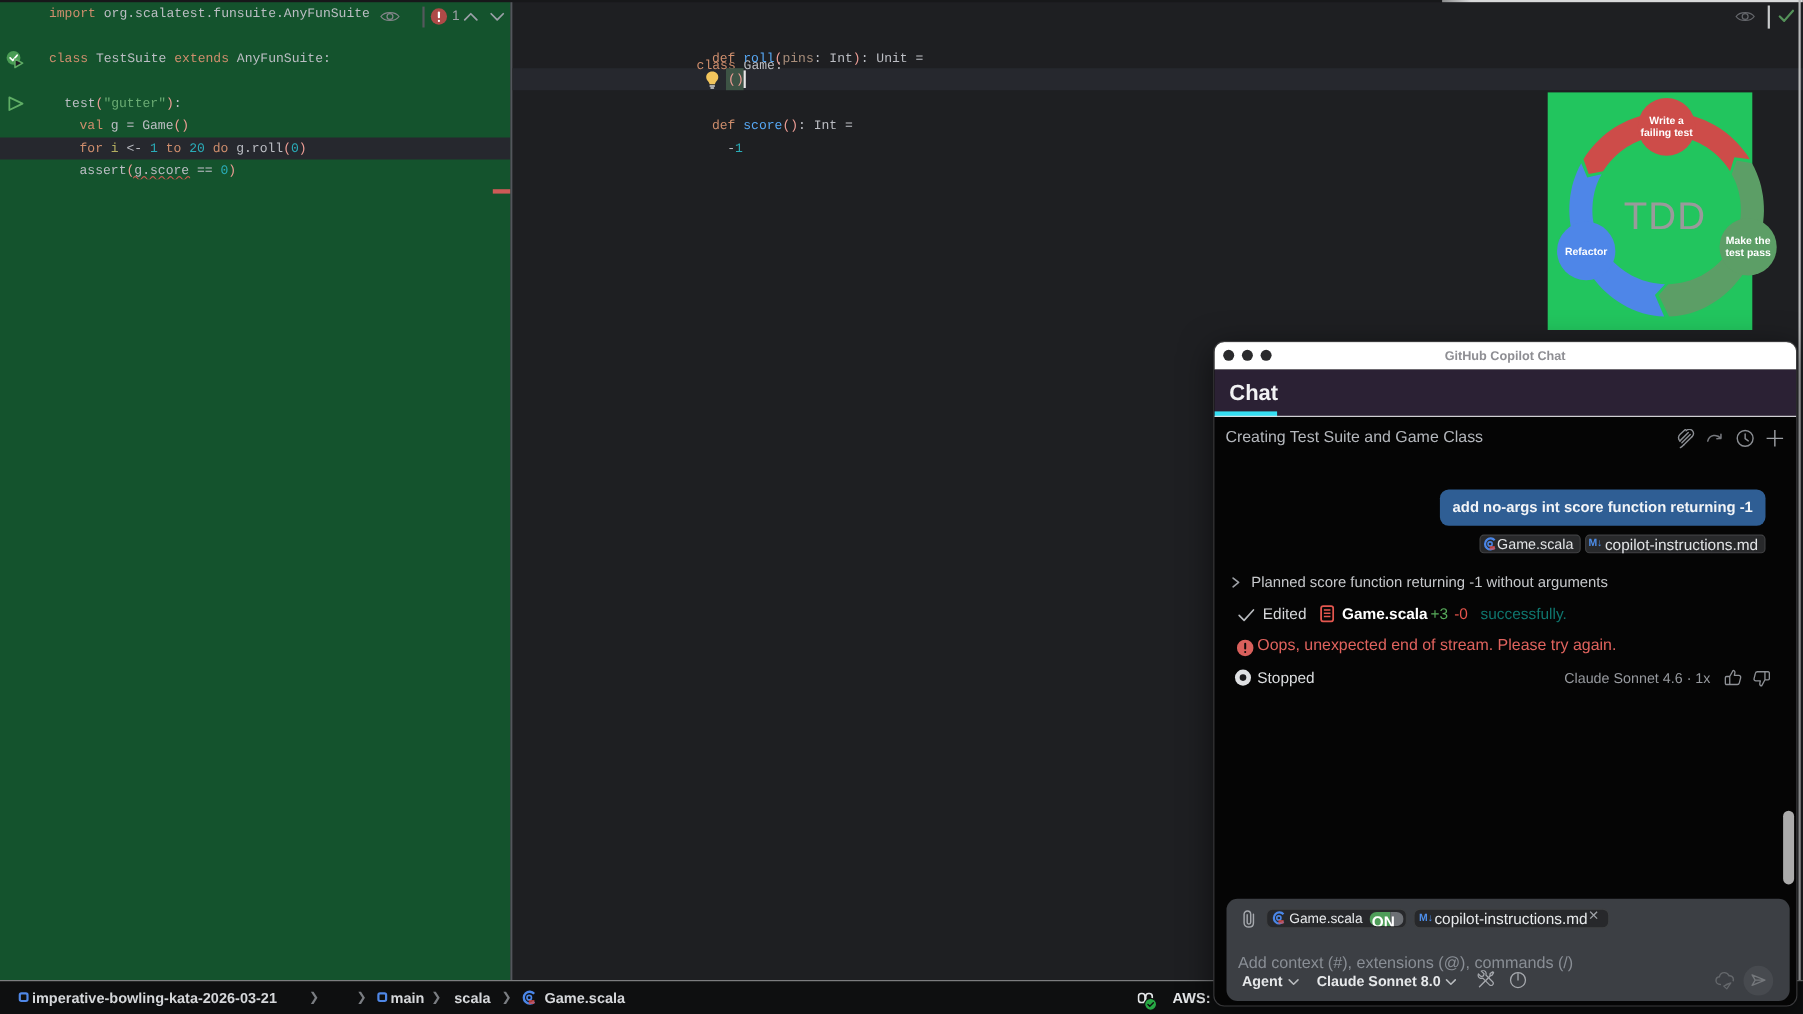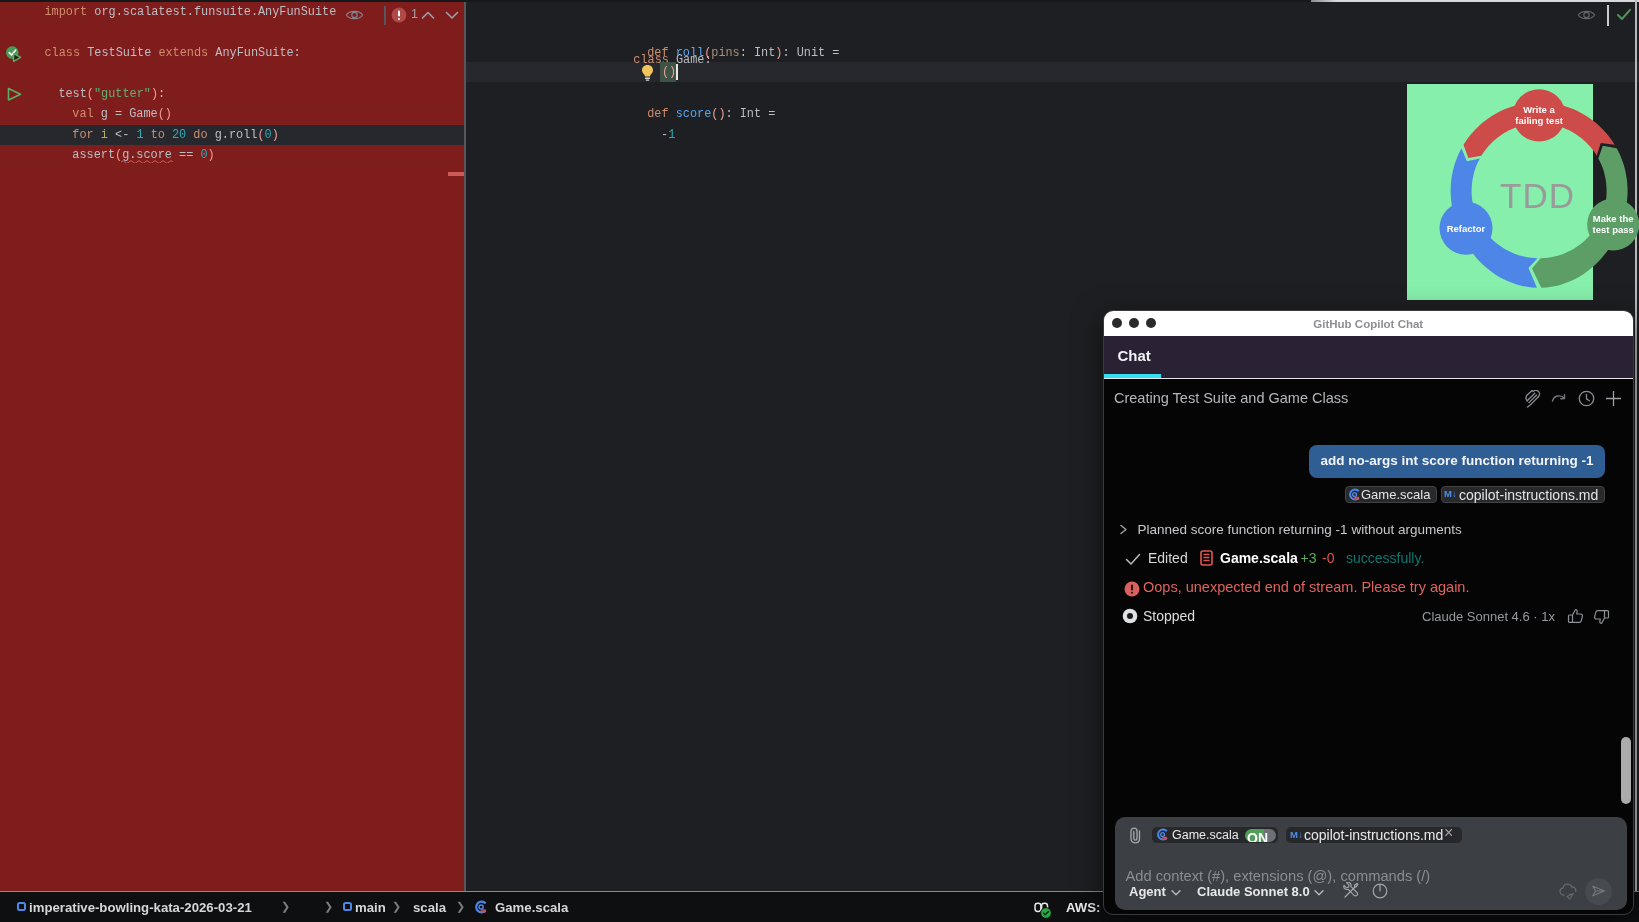--- a/index.html
+++ b/index.html
@@ -11,21 +11,21 @@
   .str { color:#6AAB73; }
   .num { color:#2AACB8; }
   .fn { color:#57A8F5; }
   .par { color:#EF9E96; }
   .prm { color:#A98E7B; }
   .iv { color:#B3AE60; }
 </style>
 </head>
 <body>
 
-<div class="abs" id="leftpane" style="left:0; top:0; width:464px; height:891px; background:#7f1d1d;">
+<div class="abs" id="leftpane" style="left:0; top:0; width:464px; height:891px; background:#14532d;">
 
   <div class="abs" style="left:0; top:124.7px; width:464px; height:20.6px; background:#26282E;"></div>
 
   <div class="abs code" style="left:44.5px; top:1.75px;"><span class="kw">import</span> org.scalatest.funsuite.AnyFunSuite</div>
   <div class="abs code" style="left:44.5px; top:42.75px;"><span class="kw">class</span> TestSuite <span class="kw">extends</span> AnyFunSuite:</div>
   <div class="abs code" style="left:58.4px; top:83.75px;">test<span class="par">(</span><span class="str">"gutter"</span><span class="par">)</span>:</div>
   <div class="abs code" style="left:72.3px; top:104.25px;"><span class="kw">val</span> g = Game<span class="par">()</span></div>
   <div class="abs code" style="left:72.3px; top:124.75px;"><span class="kw">for</span> <span class="iv">i</span> &lt;- <span class="num">1</span> <span class="kw">to</span> <span class="num">20</span> <span class="kw">do</span> g.roll<span class="par">(</span><span class="num">0</span><span class="par">)</span></div>
   <div class="abs code" style="left:72.3px; top:145.25px;">assert<span class="par">(</span>g.score == <span class="num">0</span><span class="par">)</span></div>
 
@@ -92,21 +92,21 @@
   <svg class="abs" style="left:1150px; top:7px;" width="16" height="15" viewBox="0 0 16 15">
     <path d="M2 8 L6 12 L14 2.8" fill="none" stroke="#549159" stroke-width="2" stroke-linecap="round" stroke-linejoin="round"></path>
   </svg>
 </div>
 
 <div class="abs" style="left:0; top:0; width:1639px; height:1.6px; background:#17181A;"></div>
 
 <div class="abs" style="left:1311px; top:0; width:328px; height:1.8px; background:linear-gradient(90deg,#8a8b8c,#d8d9da 8%,#d8d9da);"></div>
 <div class="abs" style="left:1635px; top:0; width:1.6px; height:922px; background:#B5B7B8;"></div>
 
-<div class="abs" style="left:1406.7px; top:83.5px; width:186px; height:216px; background:#86efac;padding-left:24px;">
+<div class="abs" style="left:1406.7px; top:83.5px; width:186px; height:216px; background:#22c55e;">
   <svg width="215" height="216" viewBox="0 0 215 216">
     <path fill="#CD4C49" d="M 183.7,60.8 L 181.3,57.0 L 178.6,53.3 L 175.8,49.8 L 172.8,46.4 L 169.6,43.2 L 166.3,40.1 L 162.8,37.2 L 159.1,34.5 L 155.4,32.0 L 151.5,29.7 L 147.5,27.5 L 143.4,25.6 L 139.2,23.9 L 134.9,22.4 L 130.5,21.2 L 126.1,20.2 L 121.6,19.3 L 117.2,18.8 L 112.6,18.4 L 108.1,18.3 L 103.6,18.4 L 99.0,18.8 L 94.6,19.3 L 90.1,20.2 L 85.7,21.2 L 81.3,22.4 L 77.0,23.9 L 72.8,25.6 L 68.7,27.5 L 64.7,29.7 L 60.8,32.0 L 57.1,34.5 L 53.4,37.2 L 49.9,40.1 L 46.6,43.2 L 43.4,46.4 L 40.4,49.8 L 37.6,53.3 L 34.9,57.0 L 32.5,60.8 L 37.3,74.1 L 50.4,71.7 L 50.4,71.7 L 52.3,68.8 L 54.3,66.0 L 56.5,63.3 L 58.8,60.7 L 61.2,58.3 L 63.7,55.9 L 66.4,53.7 L 69.2,51.7 L 72.0,49.7 L 75.0,48.0 L 78.1,46.3 L 81.2,44.9 L 84.4,43.6 L 87.7,42.5 L 91.0,41.5 L 94.4,40.7 L 97.8,40.1 L 101.2,39.7 L 104.6,39.4 L 108.1,39.3 L 111.6,39.4 L 115.0,39.7 L 118.4,40.1 L 121.8,40.7 L 125.2,41.5 L 128.5,42.5 L 131.8,43.6 L 135.0,44.9 L 138.1,46.3 L 141.2,48.0 L 144.2,49.7 L 147.0,51.7 L 149.8,53.7 L 152.5,55.9 L 155.0,58.3 L 157.4,60.7 L 159.7,63.3 L 161.9,66.0 L 163.9,68.8 L 165.8,71.7 L 169.7,59.0 Z"></path>
     <path fill="#4E86E8" d="M 30.5,64.3 L 28.4,68.3 L 26.5,72.5 L 24.9,76.7 L 23.4,81.0 L 22.2,85.4 L 21.3,89.8 L 20.5,94.2 L 20.0,98.7 L 19.7,103.3 L 19.6,107.8 L 19.8,112.3 L 20.2,116.9 L 20.8,121.3 L 21.6,125.8 L 22.6,130.2 L 23.8,134.6 L 25.2,138.9 L 26.8,143.2 L 28.6,147.4 L 30.5,151.6 L 32.7,155.7 L 35.0,159.7 L 37.5,163.6 L 40.2,167.4 L 43.1,171.1 L 46.1,174.7 L 49.4,178.2 L 52.8,181.5 L 56.4,184.6 L 60.2,187.6 L 64.2,190.4 L 68.3,192.9 L 72.6,195.3 L 77.1,197.3 L 81.7,199.1 L 86.4,200.7 L 91.1,201.9 L 96.0,202.8 L 100.9,203.5 L 105.9,203.8 L 97.5,184.1 L 106.6,174.3 L 106.6,174.3 L 103.1,174.1 L 99.7,173.8 L 96.3,173.3 L 92.9,172.6 L 89.5,171.7 L 86.2,170.7 L 83.0,169.5 L 79.8,168.1 L 76.7,166.6 L 73.7,164.9 L 70.8,163.0 L 67.9,161.0 L 65.2,158.9 L 62.6,156.7 L 60.1,154.3 L 57.7,151.7 L 55.5,149.1 L 53.4,146.4 L 51.4,143.5 L 49.6,140.6 L 48.0,137.5 L 46.5,134.4 L 45.2,131.2 L 44.0,127.9 L 43.0,124.6 L 42.2,121.3 L 41.5,117.9 L 41.0,114.5 L 40.7,111.0 L 40.6,107.6 L 40.7,104.1 L 40.9,100.7 L 41.3,97.2 L 41.9,93.8 L 42.6,90.4 L 43.5,87.1 L 44.6,83.8 L 45.9,80.6 L 47.3,77.5 L 48.9,74.4 L 35.9,77.3 Z"></path>
     <path fill="#5C9E66" d="M 110.3,203.8 L 115.3,203.5 L 120.2,202.8 L 125.1,201.9 L 129.8,200.7 L 134.5,199.1 L 139.1,197.3 L 143.6,195.3 L 147.9,192.9 L 152.0,190.4 L 156.0,187.6 L 159.8,184.6 L 163.4,181.5 L 166.8,178.2 L 170.1,174.7 L 173.1,171.1 L 176.0,167.4 L 178.7,163.6 L 181.2,159.7 L 183.5,155.7 L 185.7,151.6 L 187.6,147.4 L 189.4,143.2 L 191.0,138.9 L 192.4,134.6 L 193.6,130.2 L 194.6,125.8 L 195.4,121.3 L 196.0,116.9 L 196.4,112.3 L 196.6,107.8 L 196.5,103.3 L 196.2,98.7 L 195.7,94.2 L 194.9,89.8 L 194.0,85.4 L 192.8,81.0 L 191.3,76.7 L 189.7,72.5 L 187.8,68.3 L 185.7,64.3 L 171.8,61.8 L 167.3,74.4 L 167.3,74.4 L 168.9,77.5 L 170.3,80.6 L 171.6,83.8 L 172.7,87.1 L 173.6,90.4 L 174.3,93.8 L 174.9,97.2 L 175.3,100.7 L 175.5,104.1 L 175.6,107.6 L 175.5,111.0 L 175.2,114.5 L 174.7,117.9 L 174.0,121.3 L 173.2,124.6 L 172.2,127.9 L 171.0,131.2 L 169.7,134.4 L 168.2,137.5 L 166.6,140.6 L 164.8,143.5 L 162.8,146.4 L 160.7,149.1 L 158.5,151.7 L 156.1,154.3 L 153.6,156.7 L 151.0,158.9 L 148.3,161.0 L 145.4,163.0 L 142.5,164.9 L 139.5,166.6 L 136.4,168.1 L 133.2,169.5 L 130.0,170.7 L 126.7,171.7 L 123.3,172.6 L 119.9,173.3 L 116.5,173.8 L 113.1,174.1 L 109.6,174.3 L 101.0,184.5 Z"></path>
     <circle cx="108.1" cy="31.4" r="26.2" fill="#CD4C49"></circle>
     <circle cx="182.2" cy="140.5" r="26" fill="#5C9E66"></circle>
     <circle cx="35" cy="144.2" r="26.5" fill="#4E86E8"></circle>
     <text x="108.1" y="28.5" text-anchor="middle" font-family="Liberation Sans, sans-serif" font-size="9.5" font-weight="700" fill="#fff">Write a</text>
     <text x="108.1" y="39.5" text-anchor="middle" font-family="Liberation Sans, sans-serif" font-size="9.5" font-weight="700" fill="#fff">failing test</text>
     <text x="182.2" y="138" text-anchor="middle" font-family="Liberation Sans, sans-serif" font-size="9.5" font-weight="700" fill="#fff">Make the</text>
@@ -149,21 +149,21 @@
 <div class="abs" id="chatwin" style="left:1103px; top:309.5px; width:530.5px; height:605.5px; background:#050505; border-radius:10px; border:1px solid #3A3A3C; box-shadow:0 8px 30px rgba(0,0,0,0.55); overflow:hidden;">
 
   <div class="abs" style="left:0; top:0; width:100%; height:25px; background:#ffffff;">
     <div class="abs" style="left:7.5px; top:7.5px; width:10px; height:10px; border-radius:50%; background:#2A2A2C;"></div>
     <div class="abs" style="left:24.5px; top:7.5px; width:10px; height:10px; border-radius:50%; background:#2A2A2C;"></div>
     <div class="abs" style="left:41.5px; top:7.5px; width:10px; height:10px; border-radius:50%; background:#2A2A2C;"></div>
     <div class="abs" style="left:0; top:7px; width:100%; text-align:center; font-size:11.5px; font-weight:700; color:#8E8E93;">GitHub Copilot Chat</div>
   </div>
 
   <div class="abs" style="left:0; top:25px; width:100%; height:43px; background:#2B2134;">
-    <div class="abs" style="left:13.5px; top:11px; font-size:15px; font-weight:700; color:#F2F2F4;text-align:right;">Chat</div>
+    <div class="abs" style="left:13.5px; top:11px; font-size:20px; font-weight:700; color:#F2F2F4;text-align:right;">Chat</div>
     <div class="abs" style="left:0; top:38px; width:56.5px; height:5px; background:#35DFF2;"></div>
   </div>
   <div class="abs" style="left:0; top:67.6px; width:100%; height:1.4px; background:#E4E4E6;"></div>
 
   <div class="abs" style="left:10px; top:79px; font-size:14.5px; color:#B4B7BC;">Creating Test Suite and Game Class</div>
 
   <svg class="abs" style="left:420px; top:79px;" width="17" height="18" viewBox="0 0 17 18">
     <g stroke="#8A8D92" stroke-width="1.3" fill="none" stroke-linecap="round">
       <path d="M3.2 10.8 L10.8 3.2"></path>
         <path d="M5 12.6 L12.6 5"></path>

